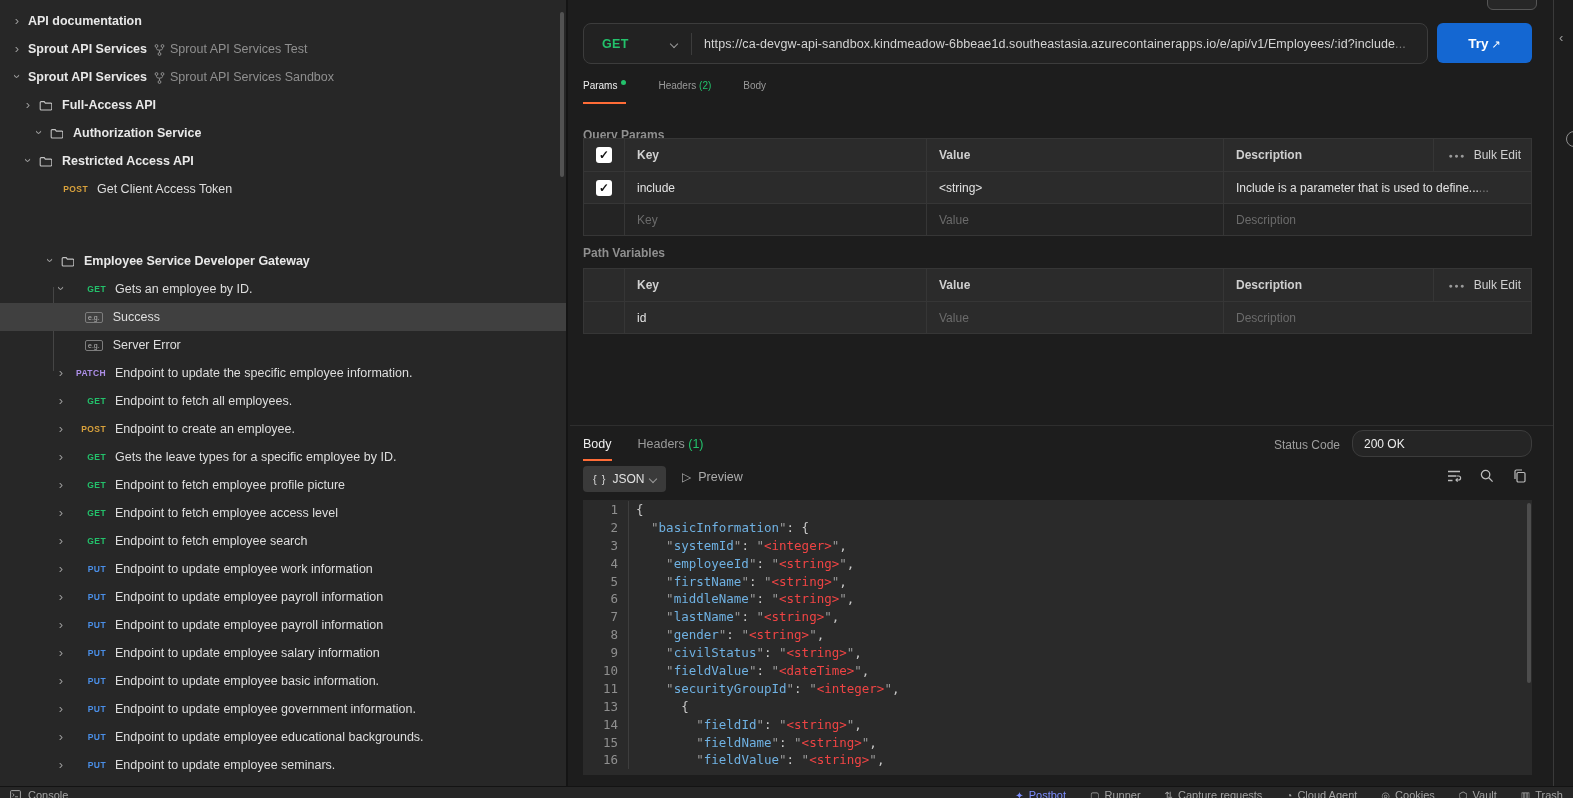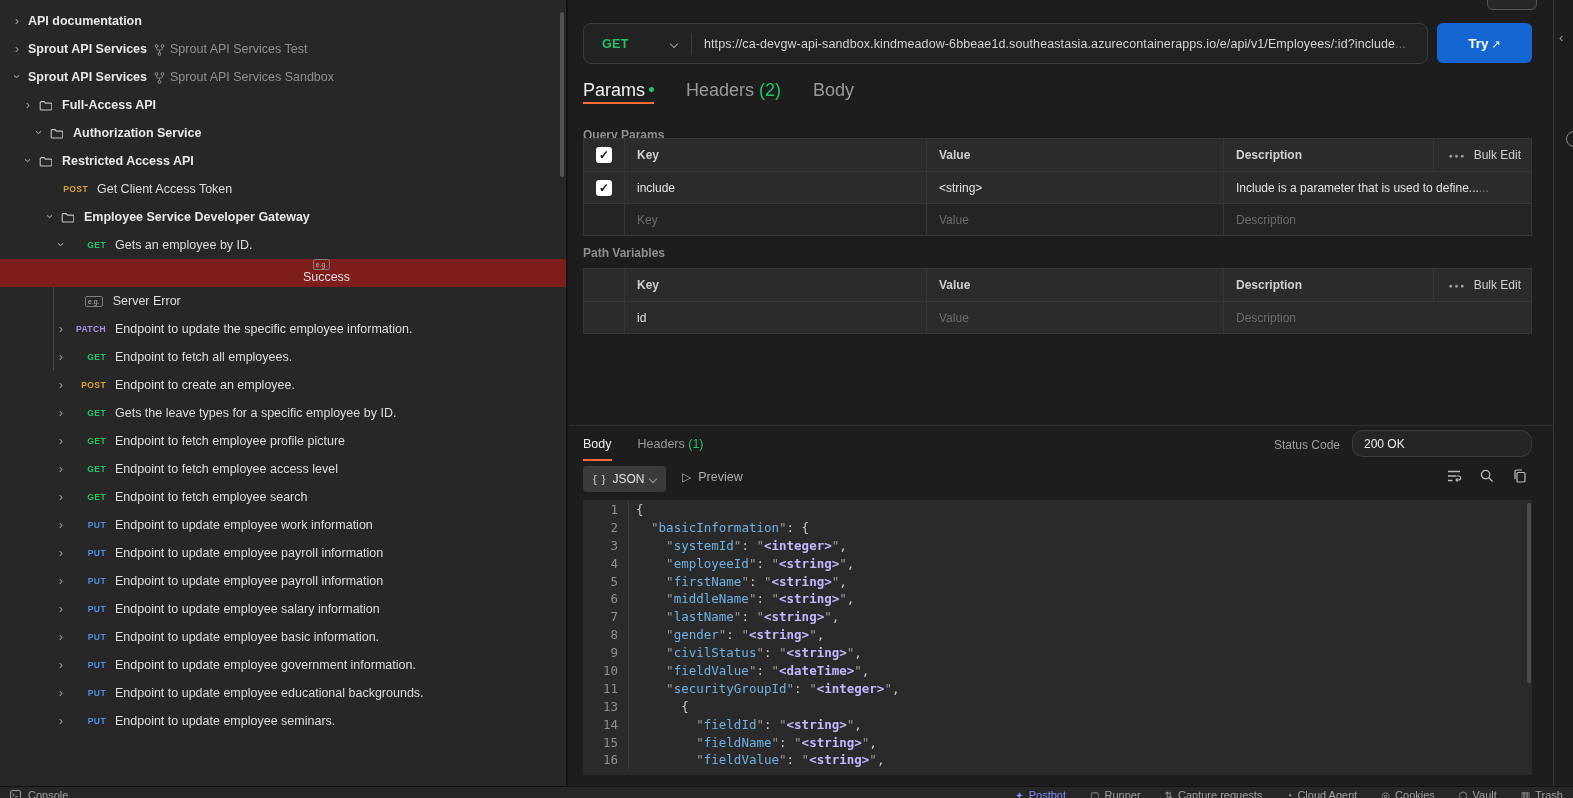--- a/index.html
+++ b/index.html
@@ -6,21 +6,21 @@
   html,body { width:1573px; height:798px; overflow:hidden; background:#1d1d1d;
     font-family:"Liberation Sans", sans-serif; color:#e6e6e6; }
   .app { position:relative; width:1573px; height:798px; }
 
   
   .sidebar { position:absolute; left:0; top:0; width:568px; height:786px;
     background:#272727; border-right:2px solid #141414; overflow:hidden; }
   .tree { position:relative; padding-top:7px; }
   .sb-row { position:relative; height:28px; display:flex; align-items:center;
     font-size:12.5px; color:#dcdcdc; white-space:nowrap; cursor:pointer; }
-  .sb-row.sel { background:#7f1d1d;flex-direction:column; }
+  .sb-row.sel { background:#404040; }
   .chev { display:inline-block; width:18px; color:#9a9a9a; font-size:13px;
     text-align:center; flex:0 0 18px; transform:translateY(-1px); }
   .chev.open { transform:rotate(90deg) translateX(-1px); }
   .sb-label { font-weight:600; color:#e8e8e8; margin-left:2px; }
   .sb-label.req { font-weight:500; color:#dedede; }
   .sb-badge { font-size:8.5px; font-weight:700; letter-spacing:.4px;
     width:36px; text-align:right; margin-right:7px; flex:0 0 36px; }
   .folder-ic { margin:0 8px 0 2px; display:inline-flex; flex:0 0 auto; }
   .eg-badge { font-size:7px; color:#b5b5b5; border:1px solid #7d7d7d;
     border-radius:2px; padding:0 2px; margin-right:8px; line-height:9px; }
@@ -46,21 +46,21 @@
   .url-sep { width:1px; height:22px; background:#3c3c3c; }
   .url-text { padding:0 12px; font-size:12.5px; color:#d4d4d4; overflow:hidden;
     white-space:nowrap; letter-spacing:.1px; }
   .url-text .dim { color:#7d7d7d; }
   .try-btn { position:absolute; left:867px; top:23px; width:95px; height:40px;
     background:#1467d2; border:none; border-radius:6px; color:#fff; font-weight:700;
     font-size:13.5px; cursor:pointer; font-family:inherit; }
   .try-arrow { font-size:11px; font-weight:400; margin-left:3px; }
 
   .req-tabs { position:absolute; left:13px; top:80px; height:22px; display:flex; gap:32px;
-    font-size:18px; color:#9a9a9a; }
+    font-size:10px; color:#9a9a9a; }
   .rtab { position:relative; cursor:pointer; padding-bottom:8px; }
   .rtab.active { color:#f0f0f0; }
   .rtab.active::after { content:""; position:absolute; left:0; right:0; bottom:-2px;
     height:2px; background:#ff6c37; }
   .dot { display:inline-block; width:5px; height:5px; border-radius:50%;
     background:#23c16b; margin-left:4px; transform:translateY(-4px); }
   .cnt { color:#23c16b; }
 
   .sec-title { position:absolute; left:13px; font-size:12px; font-weight:600; color:#8f8f8f; }
   .ptable { position:absolute; left:13px; width:949px; border:1px solid #363636; }
@@ -99,21 +99,21 @@
   .play { font-size:12px; color:#ababab; }
   .code-tools { position:absolute; right:25px; top:468px; display:flex; gap:17px; }
   .ico-btn { background:none; border:none; cursor:pointer; padding:0; display:flex; }
 
   .code { position:absolute; left:13px; top:500px; width:949px; height:275px;
     background:#2a2a2a; overflow:hidden; font-family:"DejaVu Sans Mono", monospace;
     font-size:12.5px; padding-top:1px; }
   .cl { display:flex; line-height:17.9px; height:17.9px; white-space:pre; }
   .ln { flex:0 0 45px; text-align:right; padding-right:10px; color:#8f8f8f; }
   .ct { border-left:1px solid #3e3e3e; padding-left:7px; }
-  .cq { color:#9b9b9b; } .ck { color:#6fb1e2; } .cv { color:#c4b5fd;font-weight:bold; } .cp { color:#c9c9c9; }
+  .cq { color:#9b9b9b; } .ck { color:#6fb1e2; } .cv { color:#ef4444; } .cp { color:#c9c9c9; }
   .code-scroll { position:absolute; right:22px; top:503px; width:4px; height:180px;
     background:#4d4d4d; border-radius:2px; }
 
   
   .rail { position:absolute; right:0; top:0; width:20px; height:786px; background:#1d1d1d;
     border-left:1px solid #3a3a3a; }
   .rail-collapse { position:absolute; left:5px; top:30px; color:#9a9a9a; font-size:13px; cursor:pointer; }
   .rail-circle { position:absolute; right:-9px; top:131px; width:16px; height:16px;
     border:1.4px solid #8f8f8f; border-radius:50%; }
 
@@ -193,21 +193,21 @@
             <svg width="13" height="11" viewBox="0 0 13 11">
               <path d="M1.2 2.6q0-1 1-1h3l1.1 1.5h5.5q1 0 1 1v4.9q0 1-1 1H2.2q-1 0-1-1z" fill="none" stroke="#c2c2c2" stroke-width="1.1"></path>
             </svg>
           </span>
           <span class="sb-label">Restricted Access API</span>
         </div>
         <div class="sb-row" style="padding-left: 52px;">
           <span class="sb-badge" style="color: rgb(216, 161, 60);">POST</span>
           <span class="sb-label req">Get Client Access Token</span>
         </div>
-        <div class="sb-row" style="padding-left: 41px;">
+        <div class="sb-row" style="padding-left: 41px; margin-top: 44px;">
           <span class="chev open">›</span>
           <span class="folder-ic">
             <svg width="13" height="11" viewBox="0 0 13 11">
               <path d="M1.2 2.6q0-1 1-1h3l1.1 1.5h5.5q1 0 1 1v4.9q0 1-1 1H2.2q-1 0-1-1z" fill="none" stroke="#c2c2c2" stroke-width="1.1"></path>
             </svg>
           </span>
           <span class="sb-label">Employee Service Developer Gateway</span>
         </div>
         <div class="sb-row" style="padding-left: 52px;">
           <span class="chev open">›</span>

